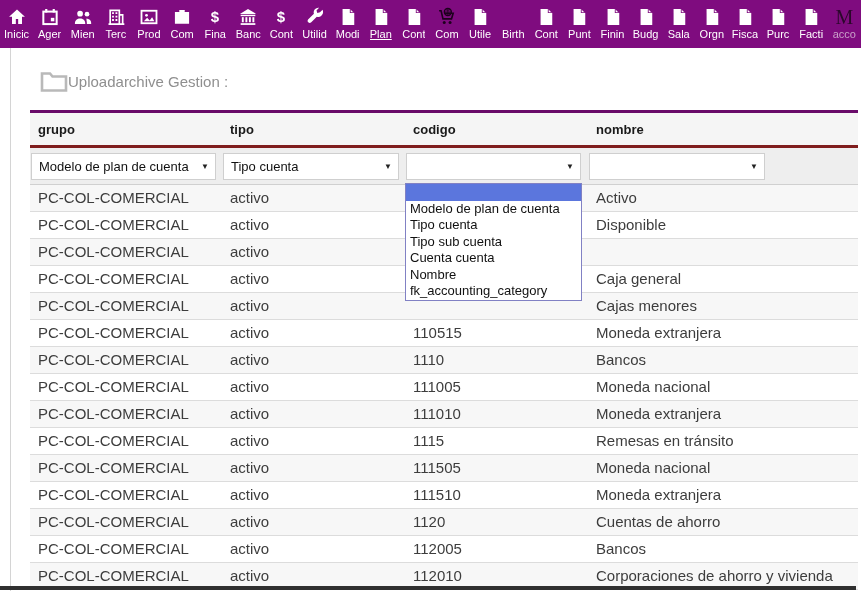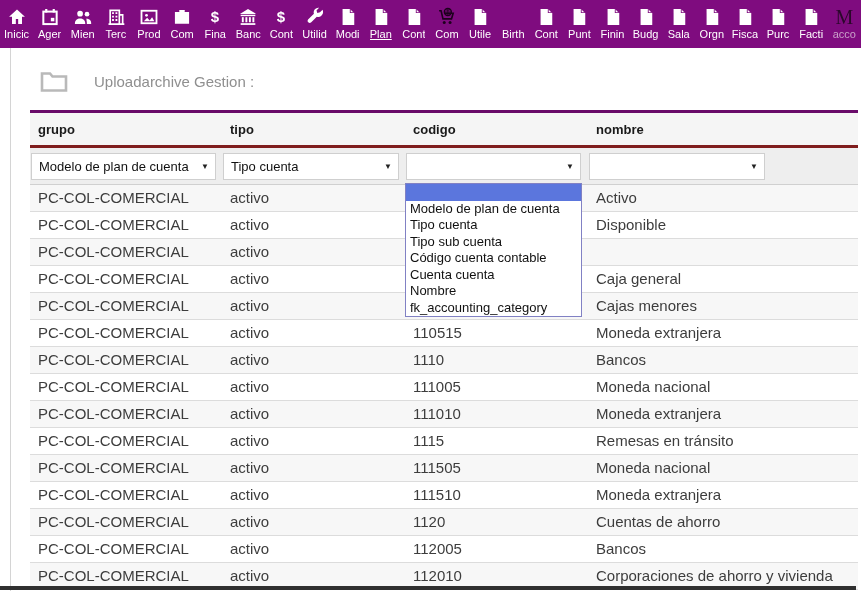--- a/index.html
+++ b/index.html
@@ -19,21 +19,21 @@
   .nav-item.active .nav-label { text-decoration:underline; }
   .nav-item.muted .nav-label { color:#c9a0c9; }
   .nav-item.dark-icon .nav-icon { color:#1d011d; }
   .nav-icon[data-name="m-letter-icon"] { font-family:"Liberation Serif", serif;
                font-size:20px; color:#2b082b; line-height:22px; }
 
   
   .left-border { position:absolute; left:10px; top:48px; bottom:0; width:1px;
                  background:#d4d4d4; }
   .page-header { position:absolute; left:40px; top:70px; display:flex;
-                 align-items:center; gap:26px;text-align:right; }
+                 align-items:center; gap:0;text-align:right; }
   .folder-icon { color:#b9b9b9; width:28px; height:22px; }
   .folder-icon svg { width:28px; height:22px; display:block; }
   .page-title { font-size:15px; color:#8f8f8f; }
 
   
   .table { position:absolute; left:30px; top:110px; width:828px;
            border-top:3px solid var(--accent,#690b69); background:#fff; }
   .grid-row { display:grid; grid-template-columns:192px 183px 183px 1fr; }
   .thead { background:#f5f5f5; height:35px; border-bottom:3px solid #7f1d1d; }
   .thead .hcell { font-size:13px; font-weight:bold; color:#1a1a1a;
@@ -502,21 +502,20 @@
 <div class="popup" data-name="codigo-dropdown-popup">
 
     <div class="opt highlighted" data-name="dropdown-option"></div>
 
     <div class="opt" data-name="dropdown-option">Modelo de plan de cuenta</div>
 
     <div class="opt" data-name="dropdown-option">Tipo cuenta</div>
 
     <div class="opt" data-name="dropdown-option">Tipo sub cuenta</div>
 
-    <div class="opt" data-name="dropdown-option">Código cuenta contable</div>
 
     <div class="opt" data-name="dropdown-option">Cuenta cuenta</div>
 
     <div class="opt" data-name="dropdown-option">Nombre</div>
 
     <div class="opt" data-name="dropdown-option">fk_accounting_category</div>
 
 </div>
 
 <div class="bottom-bar" data-name="bottom-bar"></div>

